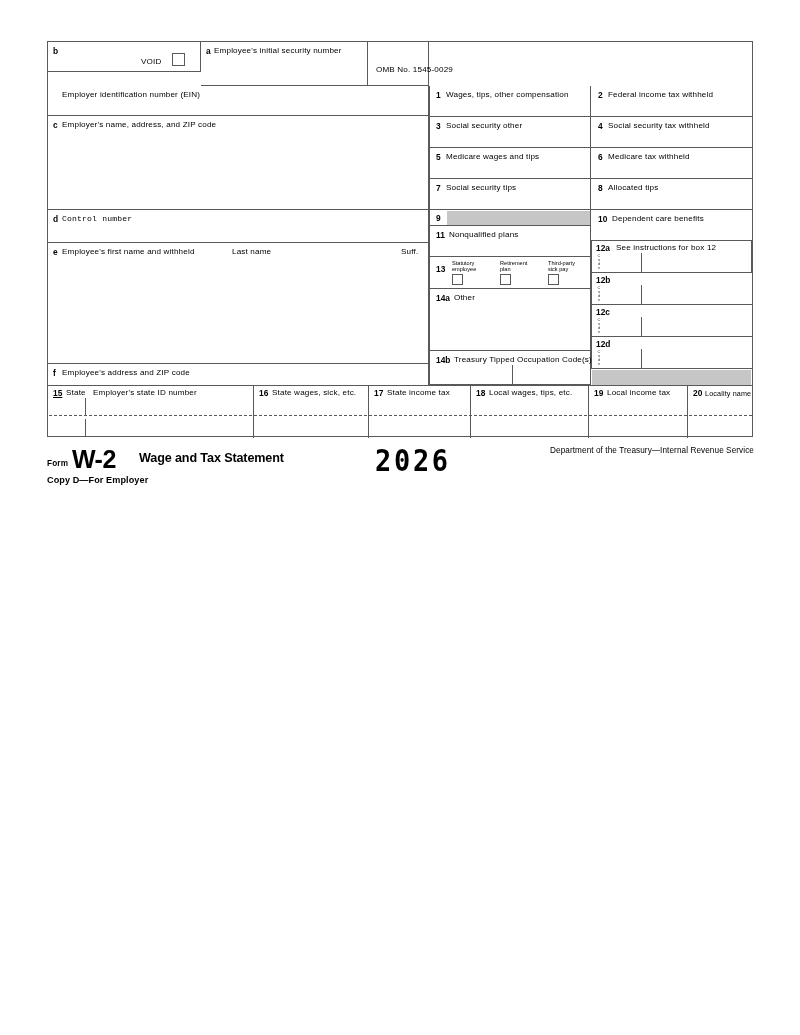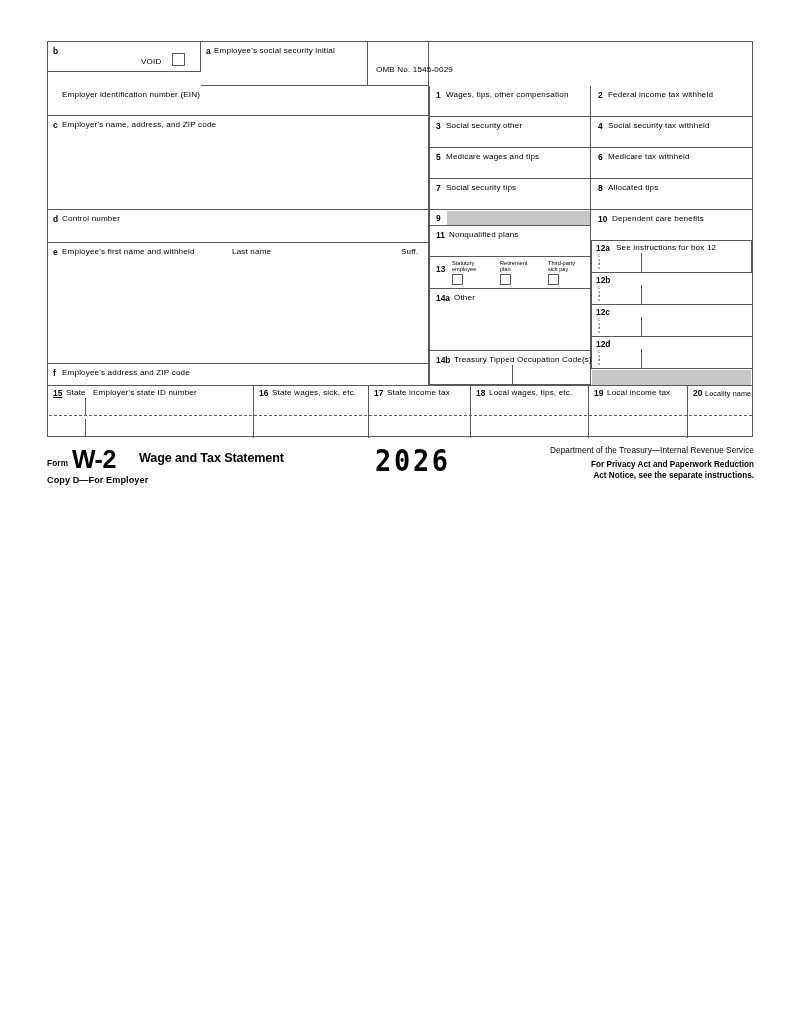--- a/index.html
+++ b/index.html
@@ -177,36 +177,36 @@
 <body>
 
 <div id="w2-form">
 
   <div class="cell br bb" style="left:0; top:0; width:153px; height:30px;"></div>
   <div class="lbl" style="left:93px; top:15px;">VOID</div>
   <div class="ckbox" style="left:124px; top:11px; width:13px; height:13px;"></div>
 
   <div class="cell br bb" style="left:153px; top:0; width:167px; height:44px;"></div>
   <div class="ltr" style="left:158px; top:4px;">a</div>
-  <div class="lbl" style="left:166px; top:4px;">Employee's social security initial</div>
+  <div class="lbl" style="left:166px; top:4px;">Employee's initial security number</div>
 
   <div class="cell br bb" style="left:320px; top:0; width:61px; height:44px;"></div>
   <div class="lbl" style="left:328px; top:23px;">OMB No. 1545-0029</div>
 
   <div class="cell br bb" style="left:0; top:44px; width:381px; height:30px;"></div>
   <div class="ltr" style="left:5px; top:4px;">b</div>
   <div class="lbl" style="left:14px; top:48px;">Employer identification number (EIN)</div>
 
   <div class="cell br bb" style="left:0; top:74px; width:381px; height:94px;"></div>
   <div class="ltr" style="left:5px; top:78px;">c</div>
   <div class="lbl" style="left:14px; top:78px;">Employer's name, address, and ZIP code</div>
 
   <div class="cell br bb" style="left:0; top:168px; width:381px; height:33px;"></div>
   <div class="ltr" style="left:5px; top:172px;">d</div>
-  <div class="lbl" style="left:14px; top:172px;">Control number</div>
+  <div class="lbl" style="left:14px; top:172px;font-family:Liberation Mono, monospace;">Control number</div>
 
   <div class="cell br bb" style="left:0; top:201px; width:381px; height:121px;"></div>
   <div class="ltr" style="left:5px; top:205px;">e</div>
   <div class="lbl" style="left:14px; top:205px;">Employee's first name and withheld</div>
   <div class="lbl" style="left:184px; top:205px;">Last name</div>
   <div class="lbl" style="left:353px; top:205px;">Suff.</div>
 
   <div class="cell br bb" style="left:0; top:322px; width:381px; height:22px;"></div>
   <div class="ltr" style="left:5px; top:326px;">f</div>
   <div class="lbl" style="left:14px; top:326px;">Employee's address and ZIP code</div>
@@ -350,14 +350,13 @@
 
 </div>
 
 <div id="footer">
   <div class="f-form-word">Form</div>
   <div class="f-w2">W-2</div>
   <div class="f-title">Wage and Tax Statement</div>
   <div class="f-copy">Copy D—For Employer</div>
   <div class="f-year">2026</div>
   <div class="f-dept">Department of the Treasury—Internal Revenue Service</div>
-  <div class="f-privacy"><span>For Privacy Act and Paperwork Reduction</span><br><span>Act Notice, see the separate instructions.</span></div>
 </div>
 
 </body></html>

